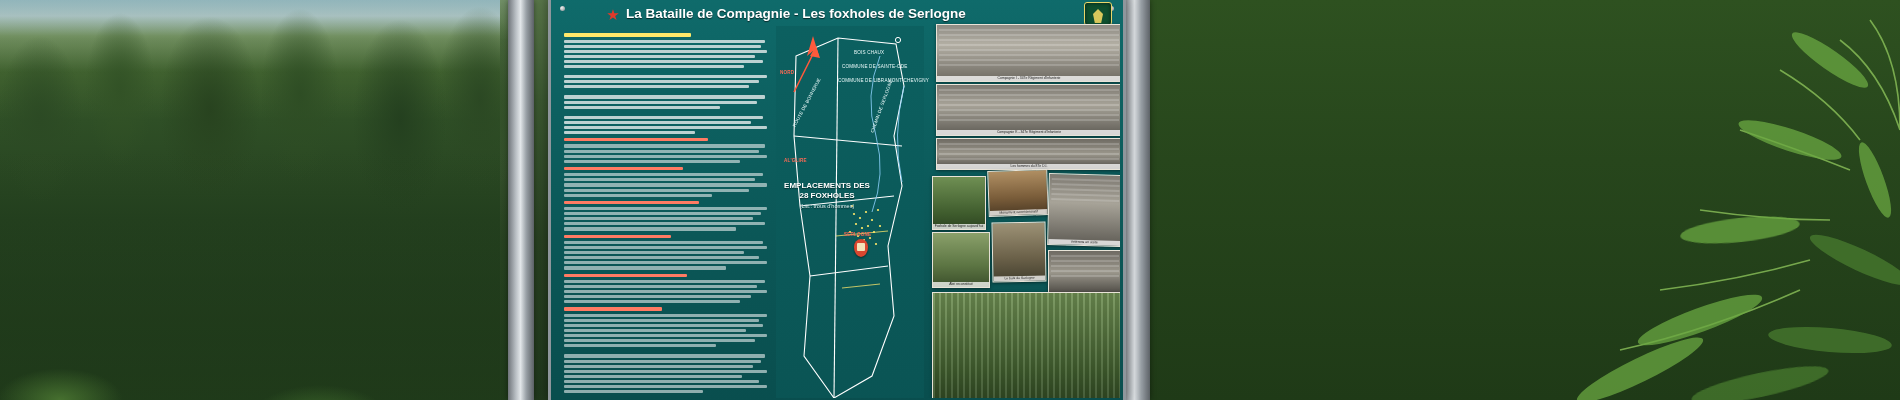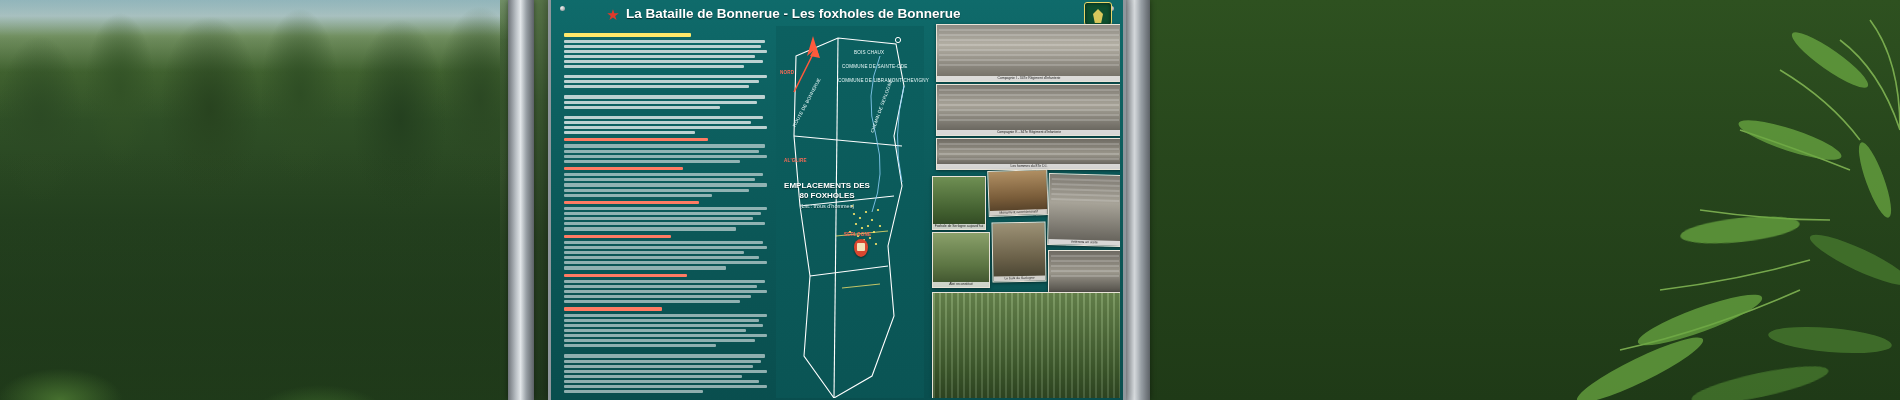--- a/index.html
+++ b/index.html
@@ -353,21 +353,21 @@
   <div class="panel">
     <div class="panel-inner">
 
       <div class="corner-screw" style="left:6px; top:6px;"></div>
       <div class="corner-screw" style="right:6px; top:6px;"></div>
 
       <div class="panel-title-clip">
         
       </div>
       <div class="star-icon">★</div>
-      <div class="panel-subtitle">La Bataille de Bonnerue - Les foxholes de Bonnerue</div>
+      <div class="panel-subtitle">La Bataille de Compagnie - Les foxholes de Serlogne</div>
       <div class="unit-badge"></div>
 
       <div class="text-col">
         <div class="tc-head" style="width:62%"></div>
         <div class="tc-line" style="width:98%"></div>
         <div class="tc-line" style="width:96%"></div>
         <div class="tc-line" style="width:99%"></div>
         <div class="tc-line" style="width:93%"></div>
         <div class="tc-line" style="width:97%"></div>
         <div class="tc-line" style="width:88%"></div>
@@ -488,21 +488,21 @@
         <div class="map-label red" style="left:4px; top:44px;">NORD</div>
         <div class="map-label" style="left:78px; top:24px;">BOIS CHAUX</div>
         <div class="map-label" style="left:66px; top:38px;">COMMUNE DE SAINTE-ODE</div>
         <div class="map-label" style="left:62px; top:52px;">COMMUNE DE LIBRAMONT-CHEVIGNY</div>
         <div class="map-label" style="left:18px; top:98px; transform:rotate(-62deg); transform-origin:left center;">ROUTE DE BONNERUE</div>
         <div class="map-label" style="left:96px; top:104px; transform:rotate(-70deg); transform-origin:left center;">CHEMIN DE SERLOGNE</div>
         <div class="map-label red" style="left:8px; top:132px;">AL'GLIRE</div>
         <div class="map-label red" style="left:68px; top:206px;">SERLOGNE</div>
 
         <div class="map-block">
-          <div>EMPLACEMENTS DES 80 FOXHOLES</div>
+          <div>EMPLACEMENTS DES 28 FOXHOLES</div>
           <div class="sub">(Litt.: trous d'hommes)</div>
         </div>
         <div class="marker-pin"></div>
       </div>
 
       <div class="photo-col">
         <div class="photo ph-bw1" style="left:4px; top:0px; width:184px; height:56px;">
           <div class="ph-rows">
               <i></i>
               <i></i>

